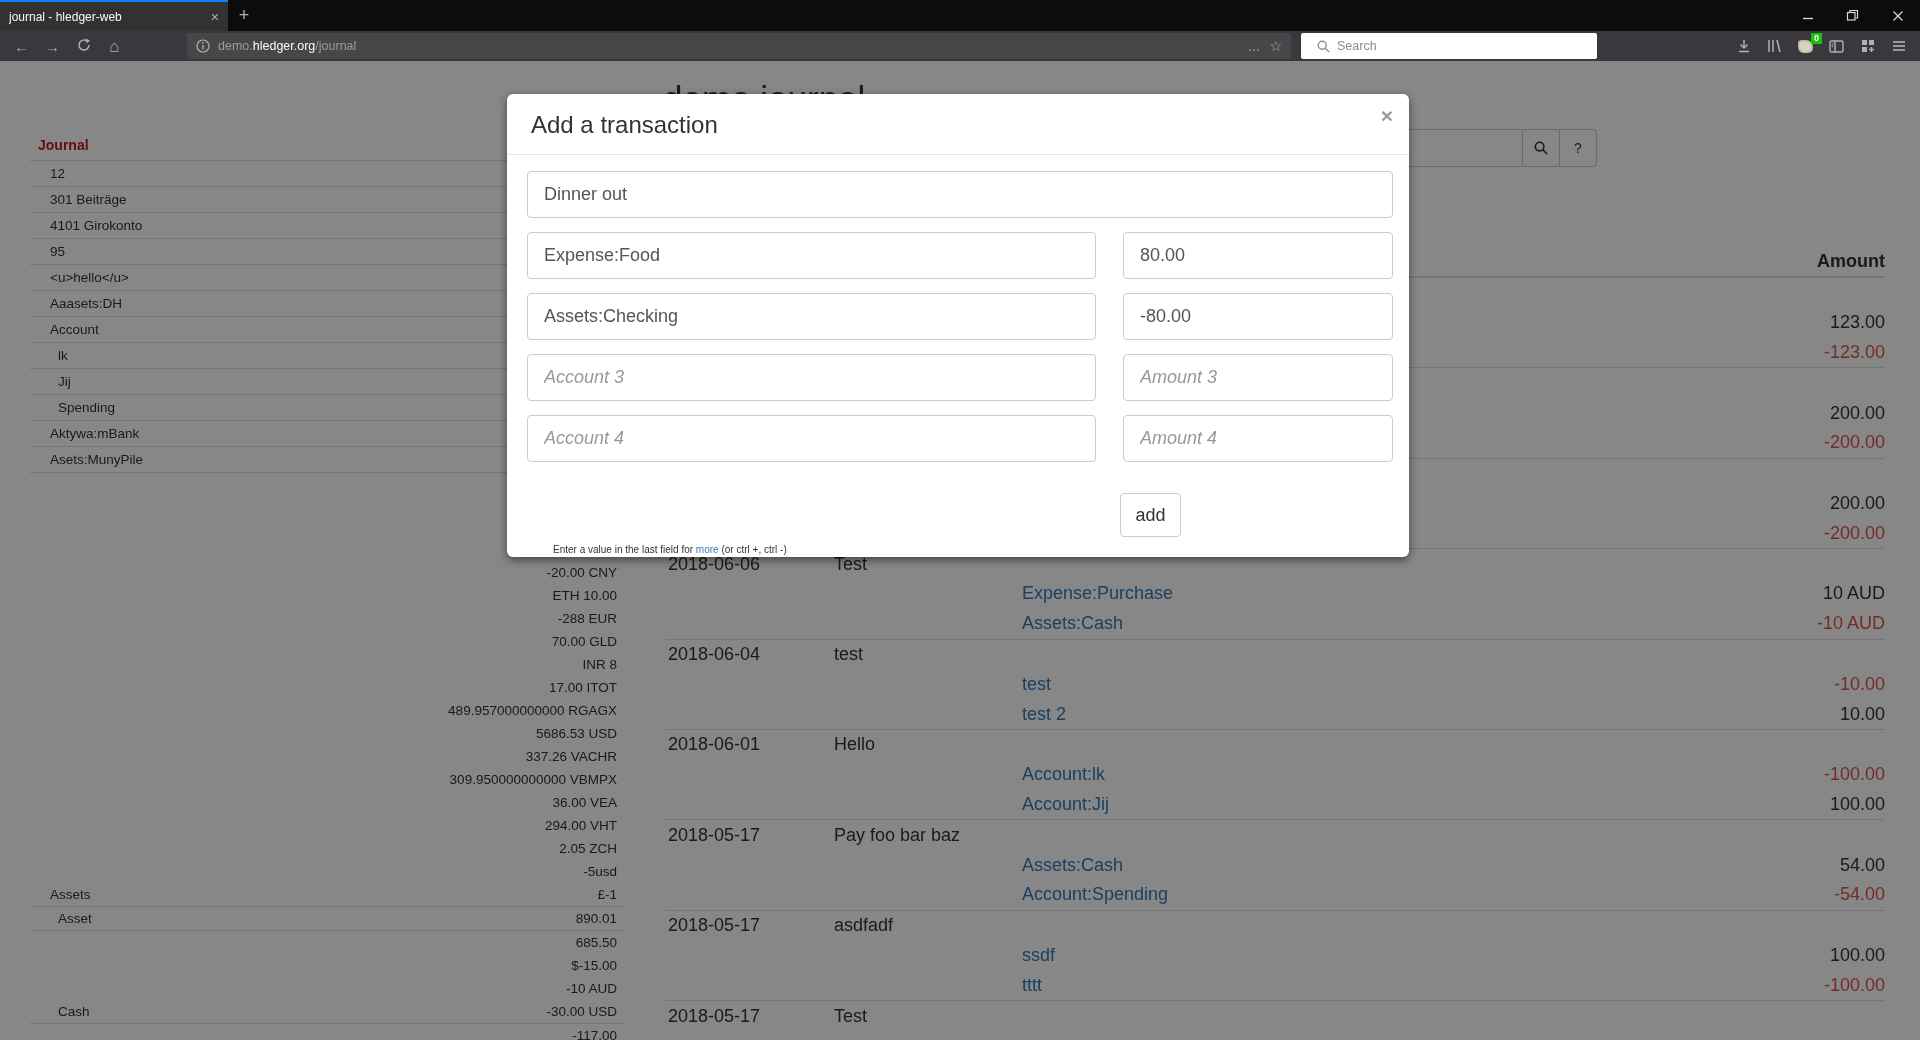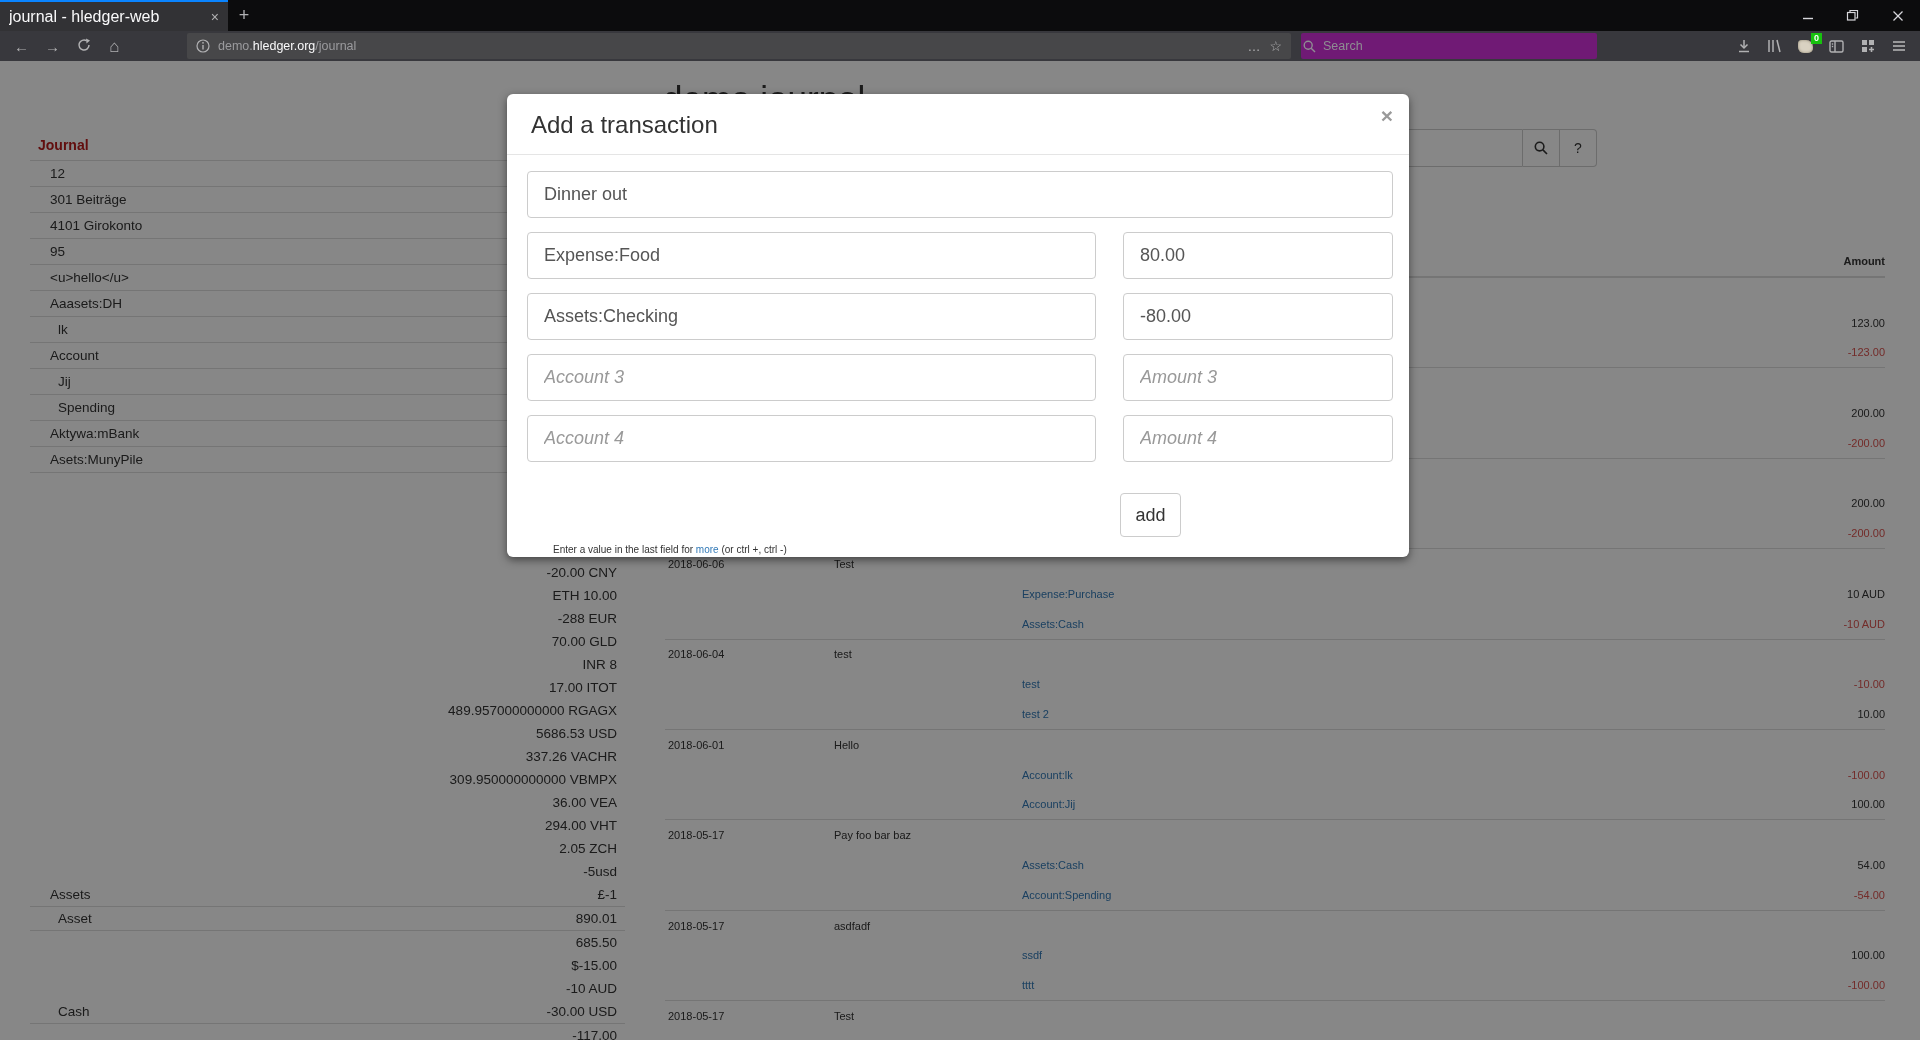--- a/index.html
+++ b/index.html
@@ -5,38 +5,38 @@
 <style>
   html,body{margin:0;padding:0;width:1920px;height:1040px;overflow:hidden;
     font-family:"Liberation Sans", sans-serif; background:#fff;}
   a{text-decoration:none;cursor:pointer;}
 
   
   .chrome{position:absolute;top:0;left:0;width:1920px;height:61px;}
   .tabbar{height:31px;background:#0c0c0d;display:flex;align-items:stretch;}
   .tab{width:228px;background:#323235;border-top:2px solid #0a84ff;box-sizing:border-box;
        display:flex;align-items:center;padding:0 9px;gap:8px;}
-  .tab-title{flex:1;color:#f9f9fa;font-size:16px;white-space:nowrap;overflow:hidden;}
+  .tab-title{flex:1;color:#f9f9fa;font-size:12px;white-space:nowrap;overflow:hidden;}
   .tab-close{color:#b1b1b3;font-size:14px;line-height:1;}
   .newtab{width:32px;color:#b1b1b3;font-size:18px;display:flex;align-items:center;justify-content:center;}
   .tab-spacer{flex:1;}
   .win-controls{display:flex;}
   .win-btn{width:45px;display:flex;align-items:center;justify-content:center;}
 
   .toolbar{height:30px;background:#38383d;display:flex;align-items:center;padding:0 6px;}
   .nav-icon{width:31px;text-align:center;color:#b1b1b3;font-size:15px;line-height:1;}
   .urlbar{margin-left:57px;width:1104px;height:26px;background:#474749;border-radius:2px;
           display:flex;align-items:center;padding:0 9px;box-sizing:border-box;gap:8px;}
   .url-text{font-size:12.5px;white-space:nowrap;}
   .dim{color:#9b9b9e}.bright{color:#f9f9fa}
   .url-spacer{flex:1}
   .url-dots{color:#b1b1b3;font-size:13px;letter-spacing:1px;}
   .url-star{color:#b1b1b3;font-size:14px;}
-  .searchbar{margin-left:10px;width:296px;height:26px;background:#701a75;border-radius:2px;
-             display:flex;align-items:center;padding:0 2px;box-sizing:border-box;gap:7px;}
+  .searchbar{margin-left:10px;width:296px;height:26px;background:#ffffff;border-radius:2px;
+             display:flex;align-items:center;padding:0 16px;box-sizing:border-box;gap:7px;}
   .search-ph{color:#8e8e92;font-size:12.5px;}
   .chrome-icons{margin-left:auto;display:flex;align-items:center;}
   .ci{width:31px;display:flex;align-items:center;justify-content:center;position:relative;}
   .ext-blob{width:15px;height:13px;background:#d9d2c2;border-radius:4px 7px 5px 6px;
             box-shadow:inset 0 0 3px #8f8670;}
   .ext-badge{position:absolute;top:-7px;right:-1px;background:#17c20e;color:#fff;
              font-size:9px;font-weight:bold;padding:1px 3px;line-height:1.1;}
 
   
   .page{position:absolute;top:61px;left:0;width:1920px;height:979px;background:#fff;overflow:hidden;}
@@ -54,21 +54,21 @@
   .sb-title{height:27px;line-height:25px;padding-left:8px;font-weight:bold;font-size:14px;color:#b91c1c;display:block;}
   .sb-row{border-top:1px solid #ddd;position:relative;}
   .sb-row.plain{height:25px;line-height:25px;}
   .sb-row.gapped{padding-top:88px;}
   .sb-name{color:#333;display:inline-block;}
   .sb-name.lvl0{padding-left:20px;}
   .sb-name.lvl1{padding-left:28px;}
   .sb-row.amts .sb-name{position:absolute;left:0;bottom:0;line-height:23px;}
   .sb-amt{line-height:23px;text-align:right;padding-right:8px;}
 
-  .jtable{position:absolute;left:665px;top:187px;width:1220px;font-size:11px;}
+  .jtable{position:absolute;left:665px;top:187px;width:1220px;font-size:18px;}
   .thead{height:28px;border-bottom:2px solid #ddd;}
   .thead span{display:block;text-align:right;font-weight:bold;line-height:26px;color:#333;}
   .tx{border-top:1px solid #ddd;}
   .tx:first-of-type{border-top:none;}
   .txline{height:29.8px;display:flex;align-items:center;}
   .tx-date{width:166px;padding-left:3px;color:#333;}
   .tx-desc{flex:1;color:#333;}
   .tx-acct{margin-left:357px;color:#337ab7;}
   .tx-amt{margin-left:auto;color:#333;}
   .tx-amt.neg{color:#d9534f;}
@@ -222,22 +222,22 @@
 
   <div class="sidebar">
     <a class="sb-title">Journal</a>
     <div>
         <div class="sb-row plain"><a class="sb-name lvl0">12</a></div>
         <div class="sb-row plain"><a class="sb-name lvl0">301 Beiträge</a></div>
         <div class="sb-row plain"><a class="sb-name lvl0">4101 Girokonto</a></div>
         <div class="sb-row plain"><a class="sb-name lvl0">95</a></div>
         <div class="sb-row plain"><a class="sb-name lvl0">&lt;u&gt;hello&lt;/u&gt;</a></div>
         <div class="sb-row plain"><a class="sb-name lvl0">Aaasets:DH</a></div>
+        <div class="sb-row plain"><a class="sb-name lvl0">Account</a></div>
         <div class="sb-row plain"><a class="sb-name lvl1">lk</a></div>
-        <div class="sb-row plain"><a class="sb-name lvl0">Account</a></div>
         <div class="sb-row plain"><a class="sb-name lvl1">Jij</a></div>
         <div class="sb-row plain"><a class="sb-name lvl1">Spending</a></div>
         <div class="sb-row plain"><a class="sb-name lvl0">Aktywa:mBank</a></div>
         <div class="sb-row plain"><a class="sb-name lvl0">Asets:MunyPile</a></div>
         <div class="sb-row amts gapped">
           <div class="sb-amt">-20.00 CNY</div>
           <div class="sb-amt">ETH 10.00</div>
           <div class="sb-amt">-288 EUR</div>
           <div class="sb-amt">70.00 GLD</div>
           <div class="sb-amt">INR 8</div>

